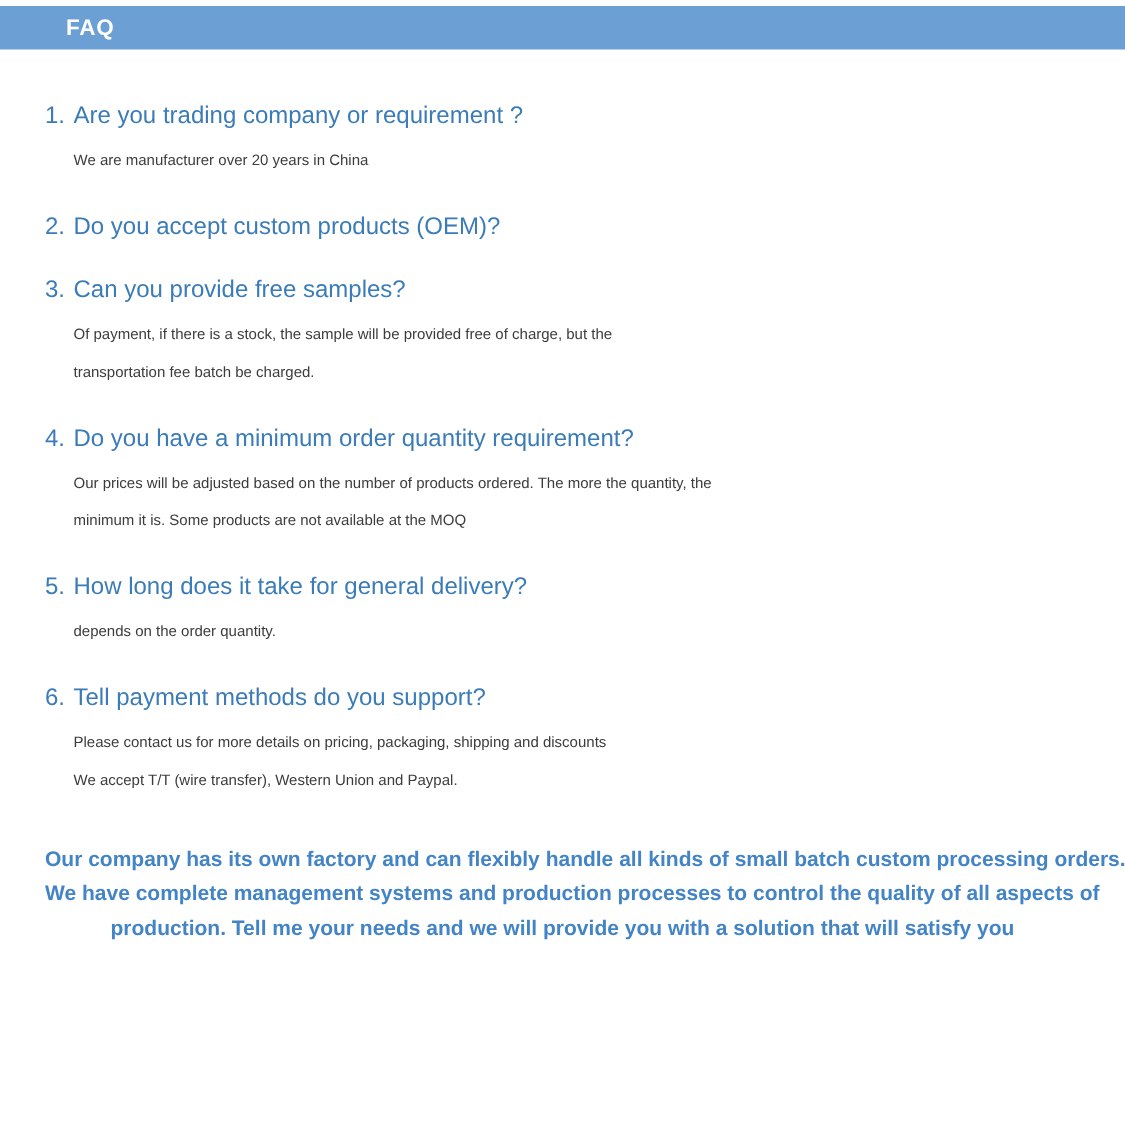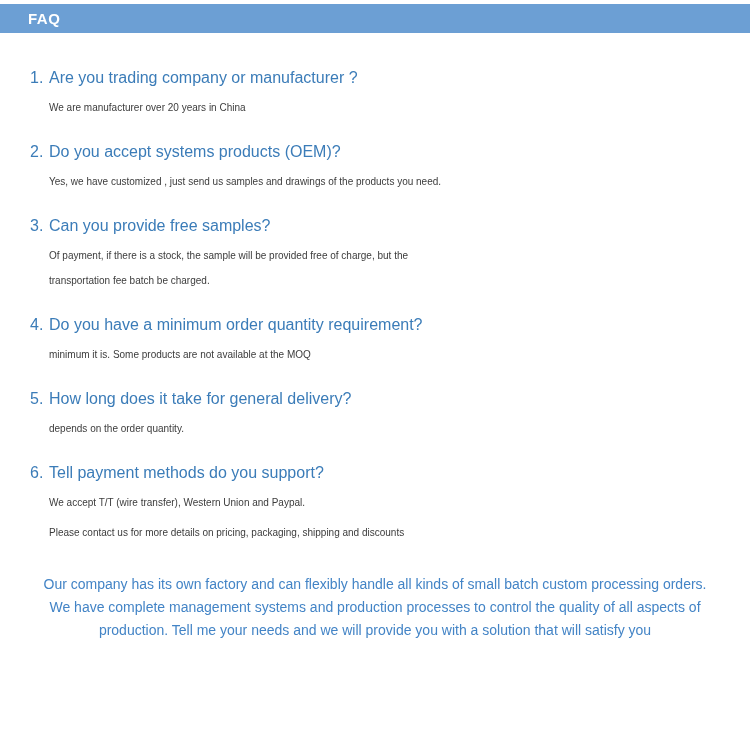--- a/index.html
+++ b/index.html
@@ -14,21 +14,21 @@
     height: 754px;
     background: #ffffff;
     overflow: hidden;
   }
   .header-bar {
     margin-top: 4px;
     height: 29px;
     background: #6C9FD4;
     display: flex;
     align-items: center;
-    padding-left: 28px;
+    padding-left: 44px;
     box-sizing: border-box;
   }
   .header-title {
     color: #ffffff;
     font-weight: bold;
     font-size: 15px;
     letter-spacing: 0.5px;
   }
   .content {
     padding: 35px 30px 0 30px;
@@ -51,92 +51,90 @@
   }
   .a-line { white-space: nowrap; }
   .para-gap { margin-top: 5px; }
   .footer-note {
     margin-top: 28px;
     text-align: center;
     color: #4384C6;
     font-size: 14px;
     line-height: 23px;
   }
-  .footer-line { white-space: nowrap; }
+  .footer-line { white-space: nowrap; font-weight: bold; }
 </style>
 </head>
 <body>
 
 <div class="page">
 
   <div class="header-bar">
     <span class="header-title">FAQ</span>
   </div>
 
   <div class="content">
 
     <div class="faq-item">
       <div class="faq-q">
         <span class="q-num">1.</span>
-        <span class="q-text">Are you trading company or manufacturer ?</span>
+        <span class="q-text">Are you trading company or requirement ?</span>
       </div>
       <div class="faq-a">
         <div class="a-line">We are manufacturer over 20 years in China</div>
       </div>
     </div>
 
     <div class="faq-item">
       <div class="faq-q">
         <span class="q-num">2.</span>
-        <span class="q-text">Do you accept systems products (OEM)?</span>
-      </div>
-      <div class="faq-a">
-        <div class="a-line">Yes, we have customized , just send us samples and drawings of the products you need.</div>
+        <span class="q-text">Do you accept custom products (OEM)?</span>
       </div>
     </div>
 
     <div class="faq-item">
       <div class="faq-q">
         <span class="q-num">3.</span>
         <span class="q-text">Can you provide free samples?</span>
       </div>
       <div class="faq-a">
         <div class="a-line">Of payment, if there is a stock, the sample will be provided free of charge, but the</div>
         <div class="a-line">transportation fee batch be charged.</div>
       </div>
     </div>
 
     <div class="faq-item">
       <div class="faq-q">
         <span class="q-num">4.</span>
         <span class="q-text">Do you have a minimum order quantity requirement?</span>
       </div>
       <div class="faq-a">
+        <div class="a-line">Our prices will be adjusted based on the number of products ordered. The more the quantity, the</div>
         <div class="a-line">minimum it is. Some products are not available at the MOQ</div>
       </div>
     </div>
 
     <div class="faq-item">
       <div class="faq-q">
         <span class="q-num">5.</span>
         <span class="q-text">How long does it take for general delivery?</span>
       </div>
       <div class="faq-a">
         <div class="a-line">depends on the order quantity.</div>
       </div>
     </div>
 
     <div class="faq-item">
       <div class="faq-q">
         <span class="q-num">6.</span>
         <span class="q-text">Tell payment methods do you support?</span>
       </div>
       <div class="faq-a">
+        <div class="a-line para-gap">Please contact us for more details on pricing, packaging, shipping and discounts</div>
         <div class="a-line">We accept T/T (wire transfer), Western Union and Paypal.</div>
-        <div class="a-line para-gap">Please contact us for more details on pricing, packaging, shipping and discounts</div>
       </div>
     </div>
 
     <div class="footer-note">
       <div class="footer-line">Our company has its own factory and can flexibly handle all kinds of small batch custom processing orders.</div>
       <div class="footer-line">We have complete management systems and production processes to control the quality of all aspects of</div>
       <div class="footer-line">production. Tell me your needs and we will provide you with a solution that will satisfy you</div>
     </div>
 
   </div>

